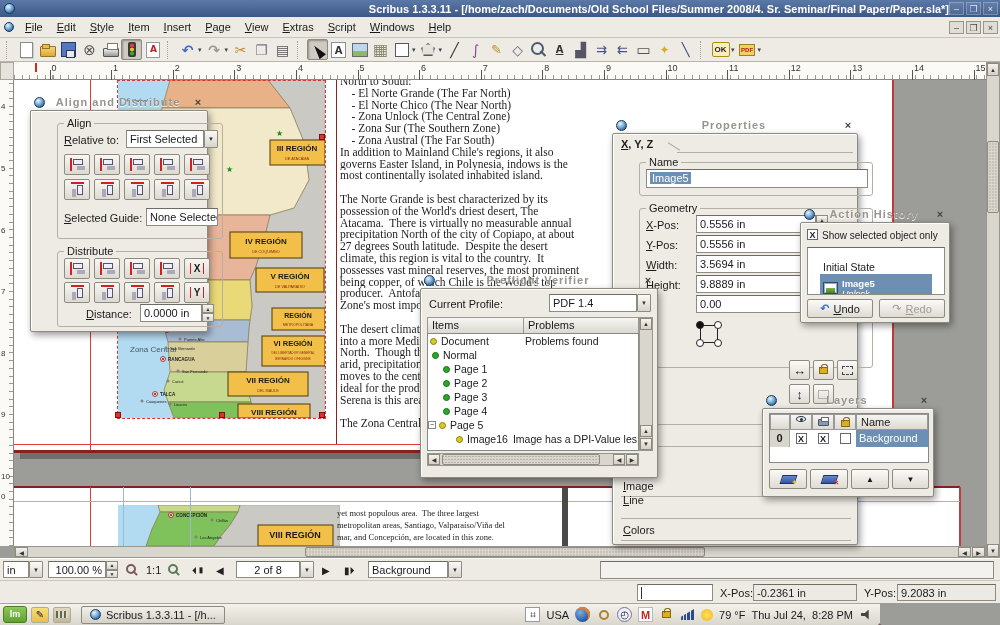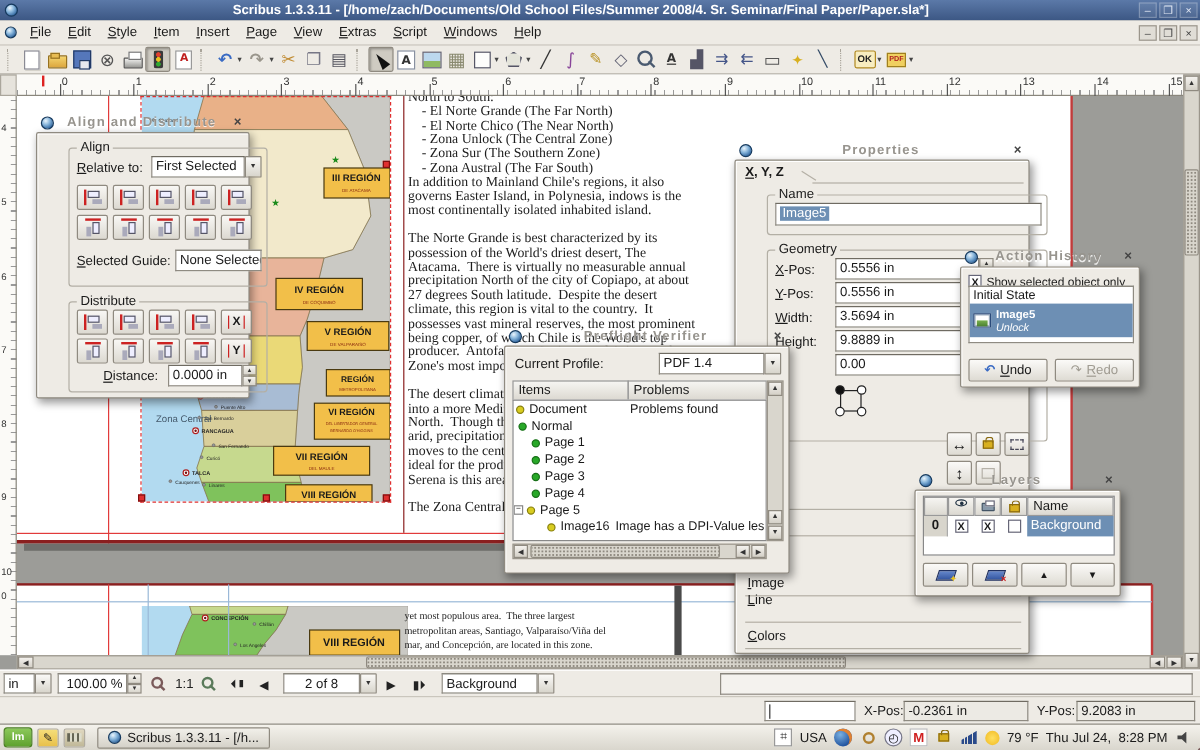--- a/index.html
+++ b/index.html
@@ -5,21 +5,21 @@
   html,body{margin:0;padding:0;background:#555;}
   #app{position:relative;width:1000px;height:625px;overflow:hidden;background:#9c9c98;
        font-family:"Liberation Sans",sans-serif;font-size:11px;color:#1a1a1a;cursor:default;}
   #app *{box-sizing:border-box;}
   .abs{position:absolute;}
   u{text-decoration:underline;}
 
   
   #titlebar{left:0;top:0;width:1000px;height:17px;background:linear-gradient(#5b79a8,#3c5784);
             display:flex;align-items:center;}
-  #titlebar .ttl{flex:1;text-align:center;color:#fff;font-weight:bold;font-size:11px;
+  #titlebar .ttl{flex:1;text-align:right;color:#fff;font-weight:bold;font-size:11px;
                  white-space:nowrap;overflow:hidden;}
   .wbtn{width:15px;height:13px;margin-right:2px;color:#dfe6f2;font-size:9px;line-height:12px;
         text-align:center;background:rgba(255,255,255,.08);border:1px solid rgba(255,255,255,.25);}
   .globe{width:11px;height:11px;border-radius:50%;border:1px solid #163a5e;
          background:radial-gradient(circle at 35% 30%,#eaf5fd,#86b4da 40%,#3a6ea5 75%,#1e4a78);}
   #titlebar .globe{margin:0 4px;}
 
   #menubar{left:0;top:17px;width:1000px;height:21px;background:#eeebe5;border-bottom:1px solid #c8c4bb;
            display:flex;align-items:center;}
   .menu-item{padding:3px 7px;}
@@ -177,21 +177,21 @@
   .bp i{position:absolute;width:8px;height:8px;border:1px solid #222;border-radius:50%;background:#fff;}
   .bp i.on{background:#111;}
 
   
   #status1{left:0;top:558px;width:1000px;height:22px;background:#eeebe5;border-top:1px solid #fff;}
   #status2{left:0;top:580px;width:1000px;height:23px;background:#eeebe5;border-top:1px solid #cac6bd;}
   .navg{position:absolute;font-size:10px;color:#222;}
   .mag{position:absolute;width:10px;height:10px;border:2px solid #7a5a5a;border-radius:50%;}
   .mag::after{content:"";position:absolute;width:2px;height:6px;background:#7a5a5a;transform:rotate(-45deg);bottom:-4px;right:-2px;}
   .mag.gr{border-color:#5a7a5a;}.mag.gr::after{background:#5a7a5a;}
-  #taskbar{left:0;top:603px;width:1000px;height:22px;background:linear-gradient(#f4f2ec,#d9d6cd);
+  #taskbar{left:0;top:603px;width:880px;height:22px;background:linear-gradient(#f4f2ec,#d9d6cd);
            border-top:1px solid #aaa69c;display:flex;align-items:center;}
   #mintbtn{width:24px;height:17px;margin:0 4px 0 3px;background:linear-gradient(#8cc95a,#5fa12e);
            border:1px solid #4a8022;border-radius:3px;color:#fff;font:bold 9px/15px "Liberation Sans",sans-serif;text-align:center;}
   .launcher{width:18px;height:16px;margin-right:4px;border:1px solid #b0ab9f;border-radius:2px;
             display:flex;align-items:center;justify-content:center;font-size:10px;}
   #taskbtn{height:18px;margin-left:6px;padding:0 8px;background:linear-gradient(#f2f0ea,#d4d1c8);
            border:1px solid #8f8a80;border-radius:2px;display:flex;align-items:center;gap:5px;font-size:11px;}
   .tray{display:flex;align-items:center;gap:6px;margin-left:auto;margin-right:6px;}
   .tico{width:15px;height:15px;display:flex;align-items:center;justify-content:center;font-size:10px;}
 </style>
@@ -793,21 +793,21 @@
   </div>
 
   <div class="palette" style="left:800px;top:222px;width:150px;height:101px;z-index:26;">
     <div class="ptitle">
       <span class="globe"></span>
       <span class="ttx">Action History</span>
       <span class="pclose">×</span>
     </div>
     <div class="cbx" style="left:6px;top:6px;" id="ah-cbx">X</div>
     <span class="lbl" style="left:21px;top:7px;font-size:10px;">Show selected object only</span>
-    <div class="fld" style="left:6px;top:15px;width:138px;height:48px;padding:0;">
+    <div class="fld" style="left:6px;top:24px;width:138px;height:48px;padding:12px;">
       <div style="padding:1px 3px;font-size:10.5px;">Initial State</div>
       <div class="sel" style="display:flex;align-items:center;gap:4px;padding:2px 3px;height:28px;">
         <span class="ah-thumb"></span>
         <span>
           <div style="font-size:9.5px;font-weight:bold;">Image5</div>
           <div style="font-size:9px;font-style:italic;">Unlock</div>
         </span>
       </div>
     </div>
     <div class="btn" style="left:6px;top:76px;width:66px;height:19px;gap:4px;">

